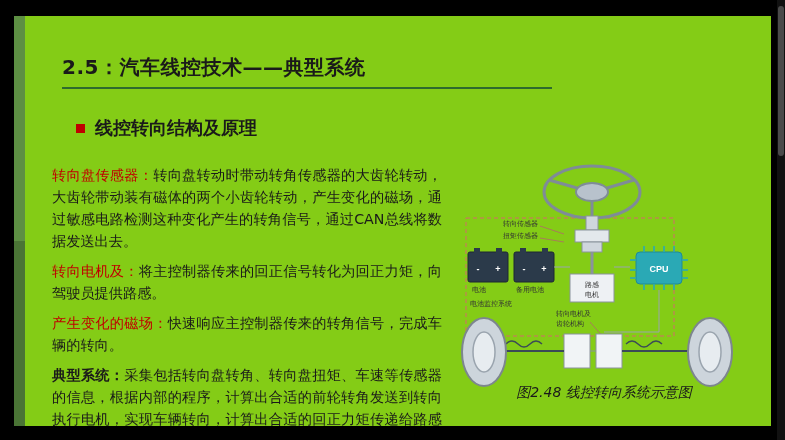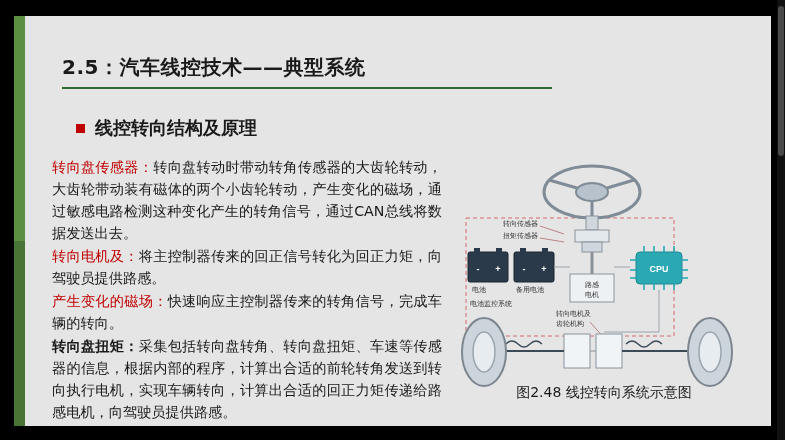--- a/index.html
+++ b/index.html
@@ -20,21 +20,21 @@
     width: 785px;
     height: 440px;
     background: #000000;
   }
   .slide {
     position: absolute;
     left: 14px;
     top: 16px;
     width: 757px;
     height: 410px;
-    background: #e5e5e5;
+    background: #84cc16;
     overflow: hidden;
   }
   .left-bar {
     position: absolute;
     left: 0;
     top: 0;
     width: 11px;
     height: 410px;
     background: #4e7a3a;
   }
@@ -114,21 +114,21 @@
     position: absolute;
     left: 38px;
     top: 140px;
     width: 390px;
     font-family: "DejaVu Sans", "Liberation Sans", sans-serif;
     font-size: 14.2px;
     line-height: 22px;
     color: #1a1a1a;
   }
   .para {
-    margin: 0 0 1px 0;
+    margin: 8px 0 1px 0;
     text-align: justify;
   }
   .kw-red {
     color: #c00000;
   }
   .kw-bold {
     font-weight: bold;
     color: #1a1a1a;
   }
 
@@ -145,20 +145,21 @@
   }
   .fig-caption {
     position: absolute;
     left: 430px;
     top: 368px;
     width: 320px;
     text-align: center;
     font-family: "DejaVu Sans", "Liberation Sans", sans-serif;
     font-size: 14px;
     color: #1a1a1a;
+    font-style: italic;
   }
   .fig-label {
     font-family: "DejaVu Sans", "Liberation Sans", sans-serif;
     font-size: 7px;
     fill: #333;
   }
   .cpu-label {
     font-family: "Liberation Sans", sans-serif;
     font-size: 9px;
     font-weight: bold;
@@ -190,21 +191,21 @@
       <p class="para">
         <span class="kw-red">转向盘传感器：</span><span>转向盘转动时带动转角传感器的大齿轮转动，大齿轮带动装有磁体的两个小齿轮转动，产生变化的磁场，通过敏感电路检测这种变化产生的转角信号，通过CAN总线将数据发送出去。</span>
       </p>
       <p class="para">
         <span class="kw-red">转向电机及：</span><span>将主控制器传来的回正信号转化为回正力矩，向驾驶员提供路感。</span>
       </p>
       <p class="para">
         <span class="kw-red">产生变化的磁场：</span><span>快速响应主控制器传来的转角信号，完成车辆的转向。</span>
       </p>
       <p class="para">
-        <span class="kw-bold">转向盘扭矩：</span><span>采集包括转向盘转角、转向盘扭矩、车速等传感器的信息，根据内部的程序，计算出合适的前轮转角发送到转向执行电机，实现车辆转向，计算出合适的回正力矩传递给路感电机，向驾驶员提供路感。</span>
+        <span class="kw-bold">典型系统：</span><span>采集包括转向盘转角、转向盘扭矩、车速等传感器的信息，根据内部的程序，计算出合适的前轮转角发送到转向执行电机，实现车辆转向，计算出合适的回正力矩传递给路感电机，向驾驶员提供路感。</span>
       </p>
     </div>
 
     <div class="figure">
       <svg width="320" height="260" viewBox="0 0 320 260" xmlns="http://www.w3.org/2000/svg">
 
         <rect x="22" y="62" width="208" height="118" fill="none" stroke="#d46a6a" stroke-width="1" stroke-dasharray="4 3"></rect>
 
         <g>
           <ellipse cx="148" cy="36" rx="48" ry="26" fill="none" stroke="#7f8c97" stroke-width="3"></ellipse>

